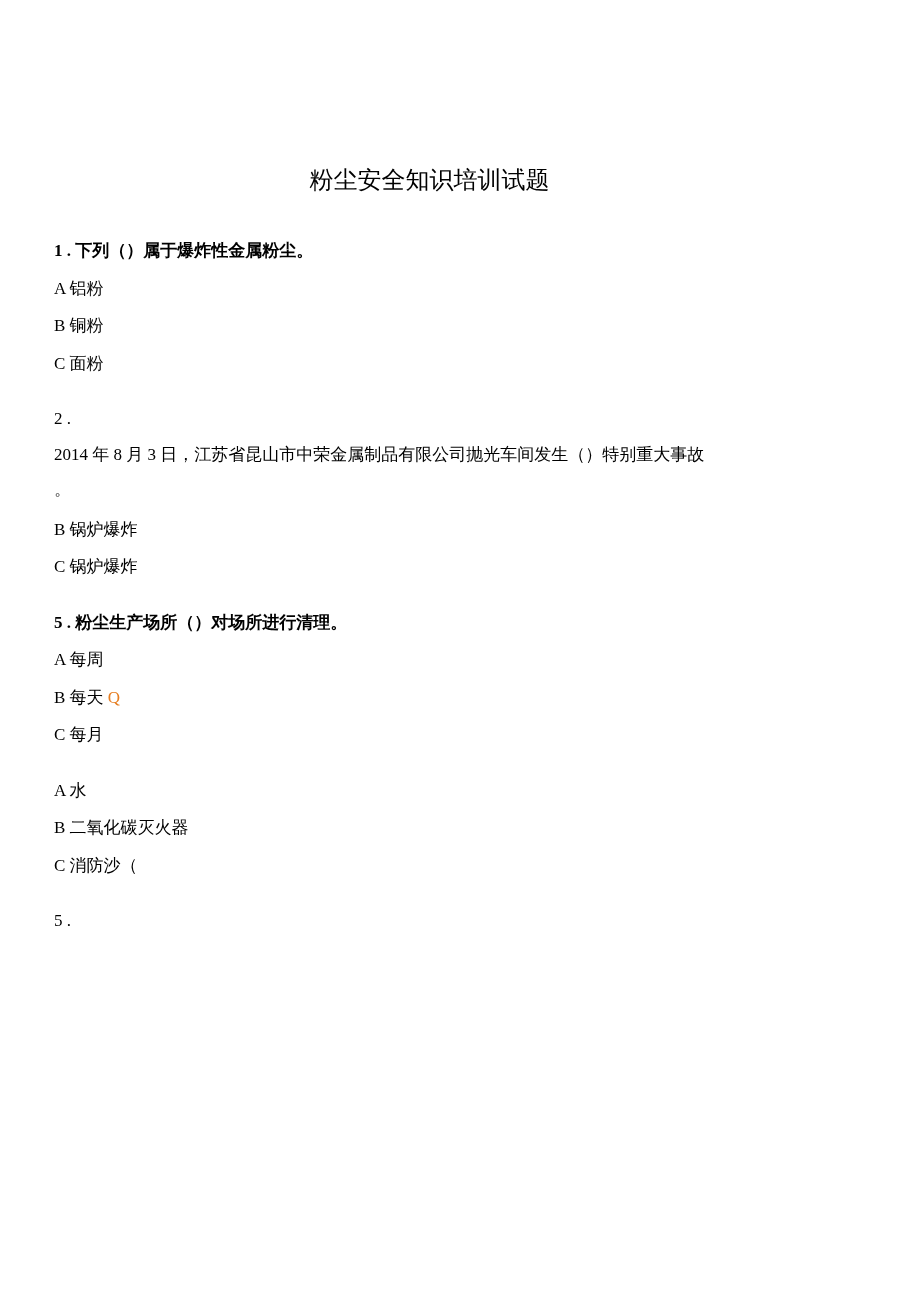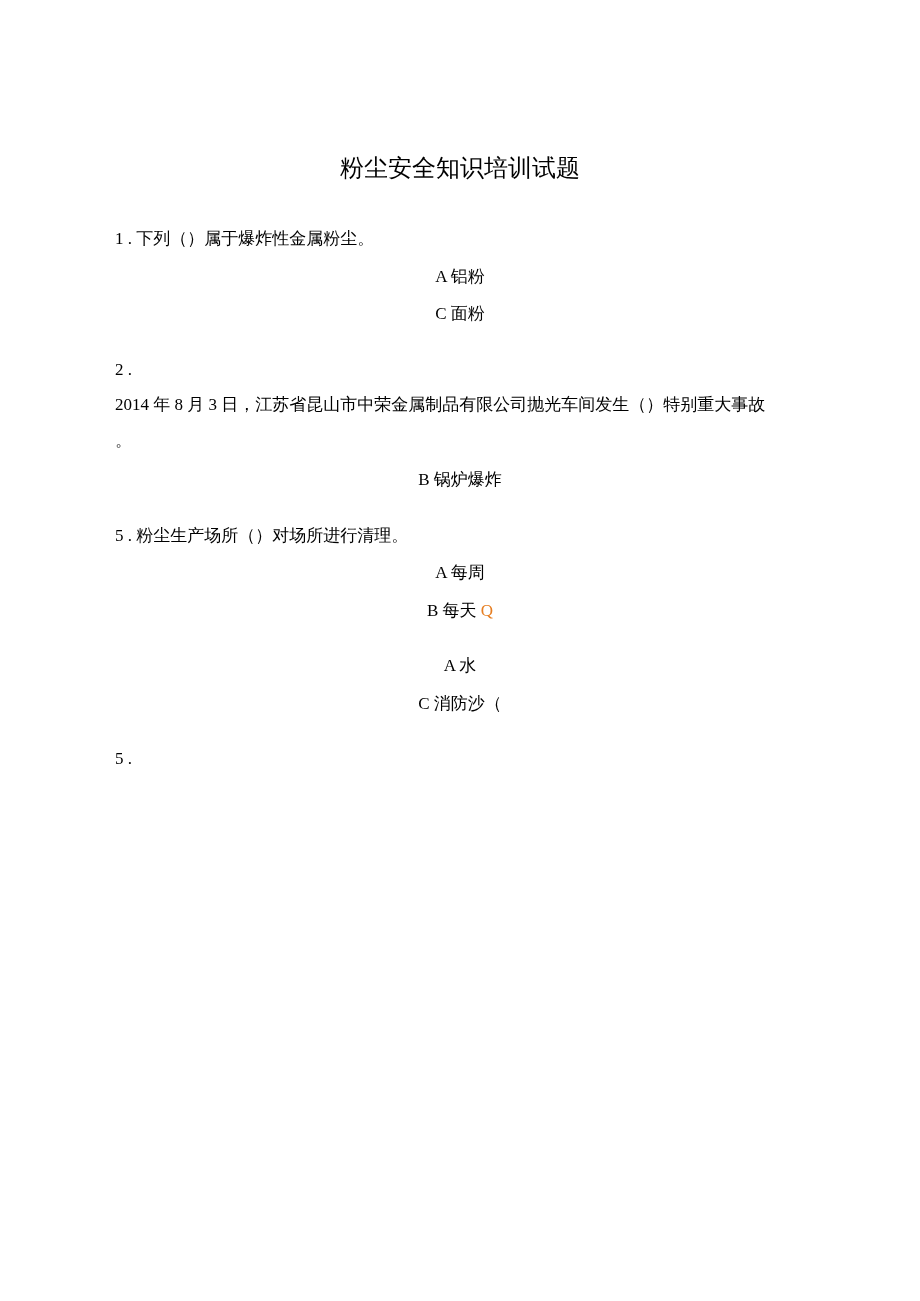--- a/index.html
+++ b/index.html
@@ -3,43 +3,44 @@
 <meta charset="utf-8">
 <style>
   body {
     margin: 0;
     padding: 0;
     background: #ffffff;
     font-family: "SimSun", "宋体", serif;
     width: 920px;
   }
   .page {
-    padding: 150px 115px 80px 115px;
+    padding: 150px 115px 80px 54px;
     box-sizing: border-box;
     color: #000;
     font-size: 17px;
     line-height: 1.5;
+    margin-top: 12px;
   }
   .title {
     text-align: center;
     font-size: 24px;
     margin-bottom: 40px;
     font-weight: normal;
   }
   .question-stem {
     margin-top: 22px;
     margin-bottom: 12px;
+    font-weight: bold;
   }
   .question-stem.first {
     margin-top: 0;
   }
   .option {
     margin-top: 12px;
     margin-bottom: 12px;
-    text-align: center;
   }
   .block {
     margin-bottom: 30px;
   }
   .accent {
     color: #e67e22;
   }
   .num-line {
     margin-top: 28px;
     margin-bottom: 10px;
@@ -56,40 +57,44 @@
 </head>
 <body>
 
 <div class="page">
 
   <div class="title">粉尘安全知识培训试题</div>
 
   <div class="block">
     <div class="question-stem first">1 . 下列（）属于爆炸性金属粉尘。</div>
     <div class="option">A 铝粉</div>
+    <div class="option">B 铜粉</div>
     <div class="option">C 面粉</div>
   </div>
 
   <div class="block">
     <div class="num-line">2  .</div>
     <div class="cont-line">2014 年 8 月 3 日，江苏省昆山市中荣金属制品有限公司抛光车间发生（）特别重大事故</div>
     <div class="dangling">。</div>
     <div class="option">B 锅炉爆炸</div>
+    <div class="option">C 锅炉爆炸</div>
   </div>
 
   <div class="block">
     <div class="question-stem">5  . 粉尘生产场所（）对场所进行清理。</div>
     <div class="option">A 每周</div>
     <div class="option">
       <span>B 每天 </span><span class="accent">Q</span>
     </div>
+    <div class="option">C 每月</div>
   </div>
 
   <div class="block">
     <div class="option">A 水</div>
+    <div class="option">B 二氧化碳灭火器</div>
     <div class="option">C 消防沙（</div>
   </div>
 
   <div class="block">
     <div class="num-line">5  .</div>
   </div>
 
 </div>
 
 </body></html>

